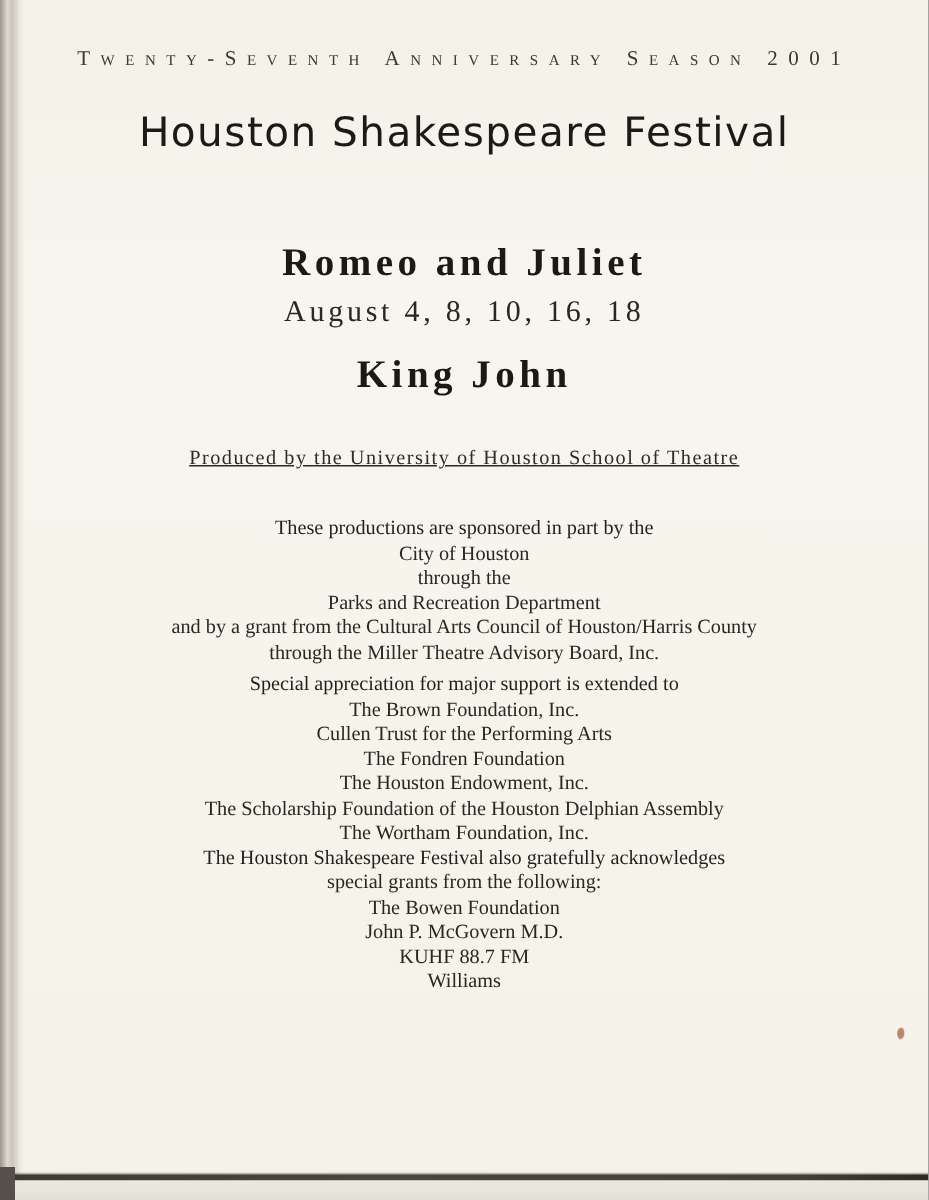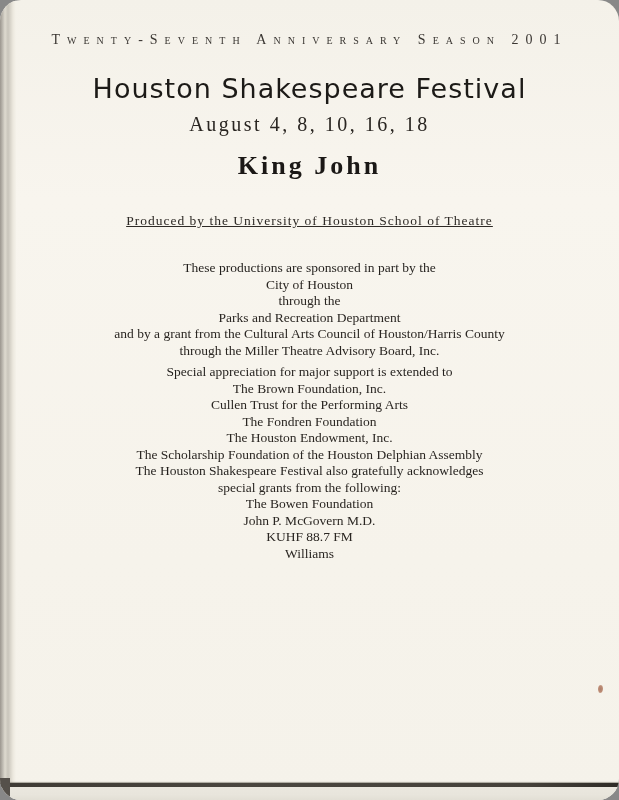--- a/index.html
+++ b/index.html
@@ -5,21 +5,20 @@
   html, body { margin: 0; padding: 0; background: #888; }
   .page {
     position: relative;
     width: 619px;
     height: 800px;
     margin: 0;
     overflow: hidden;
     background: linear-gradient(180deg, #f4f1e9 0%, #f8f5ee 25%, #f6f3eb 70%, #f5f2ea 100%);
     font-family: "Liberation Serif", serif;
     color: #26221f;
-    border-radius: 21px;
   }
   
   .edge-left {
     position: absolute; left: 0; top: 0; width: 16px; height: 786px;
     background: linear-gradient(90deg,
       #9b968e 0px, #c2beb5 3px, #dedacf 5px, #c9c5bb 8px,
       #ddd9cf 11px, #ece8de 13px, #f5f2ea 16px);
     z-index: 3;
   }
   .edge-bottom-line {
@@ -105,20 +104,21 @@
 <body>
 
 <div class="page">
   <div class="edge-left"></div>
 
   <div class="content">
     <div class="season">Twenty-Seventh Anniversary Season 2001</div>
 
     <h1 class="title">Houston Shakespeare Festival</h1>
 
+    <div class="play-title first">Romeo and Juliet</div>
     <div class="play-dates">August 4, 8, 10, 16, 18</div>
 
     <div class="play-title second">King John</div>
 
     <div class="produced">Produced by the University of Houston School of Theatre</div>
 
     <section class="block b1">
       <div class="block-heading">These productions are sponsored in part by the</div>
       <div class="block-line">City of Houston</div>
       <div class="block-line">through the</div>
@@ -127,20 +127,21 @@
       <div class="block-line">through the Miller Theatre Advisory Board, Inc.</div>
     </section>
 
     <section class="block b2">
       <div class="block-heading">Special appreciation for major support is extended to</div>
       <div class="block-line">The Brown Foundation, Inc.</div>
       <div class="block-line">Cullen Trust for the Performing Arts</div>
       <div class="block-line">The Fondren Foundation</div>
       <div class="block-line">The Houston Endowment, Inc.</div>
       <div class="block-line">The Scholarship Foundation of the Houston Delphian Assembly</div>
+      <div class="block-line">The Wortham Foundation, Inc.</div>
     </section>
 
     <section class="block b3">
       <div class="block-heading">The Houston Shakespeare Festival also gratefully acknowledges</div>
       <div class="block-line">special grants from the following:</div>
       <div class="block-line">The Bowen Foundation</div>
       <div class="block-line">John P. McGovern M.D.</div>
       <div class="block-line">KUHF 88.7 FM</div>
       <div class="block-line">Williams</div>
     </section>

